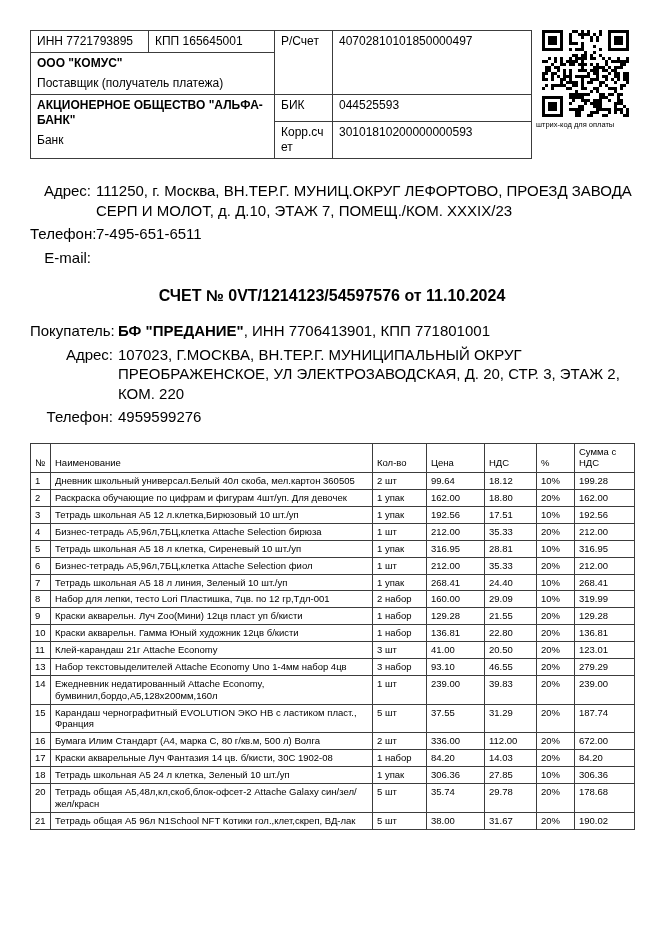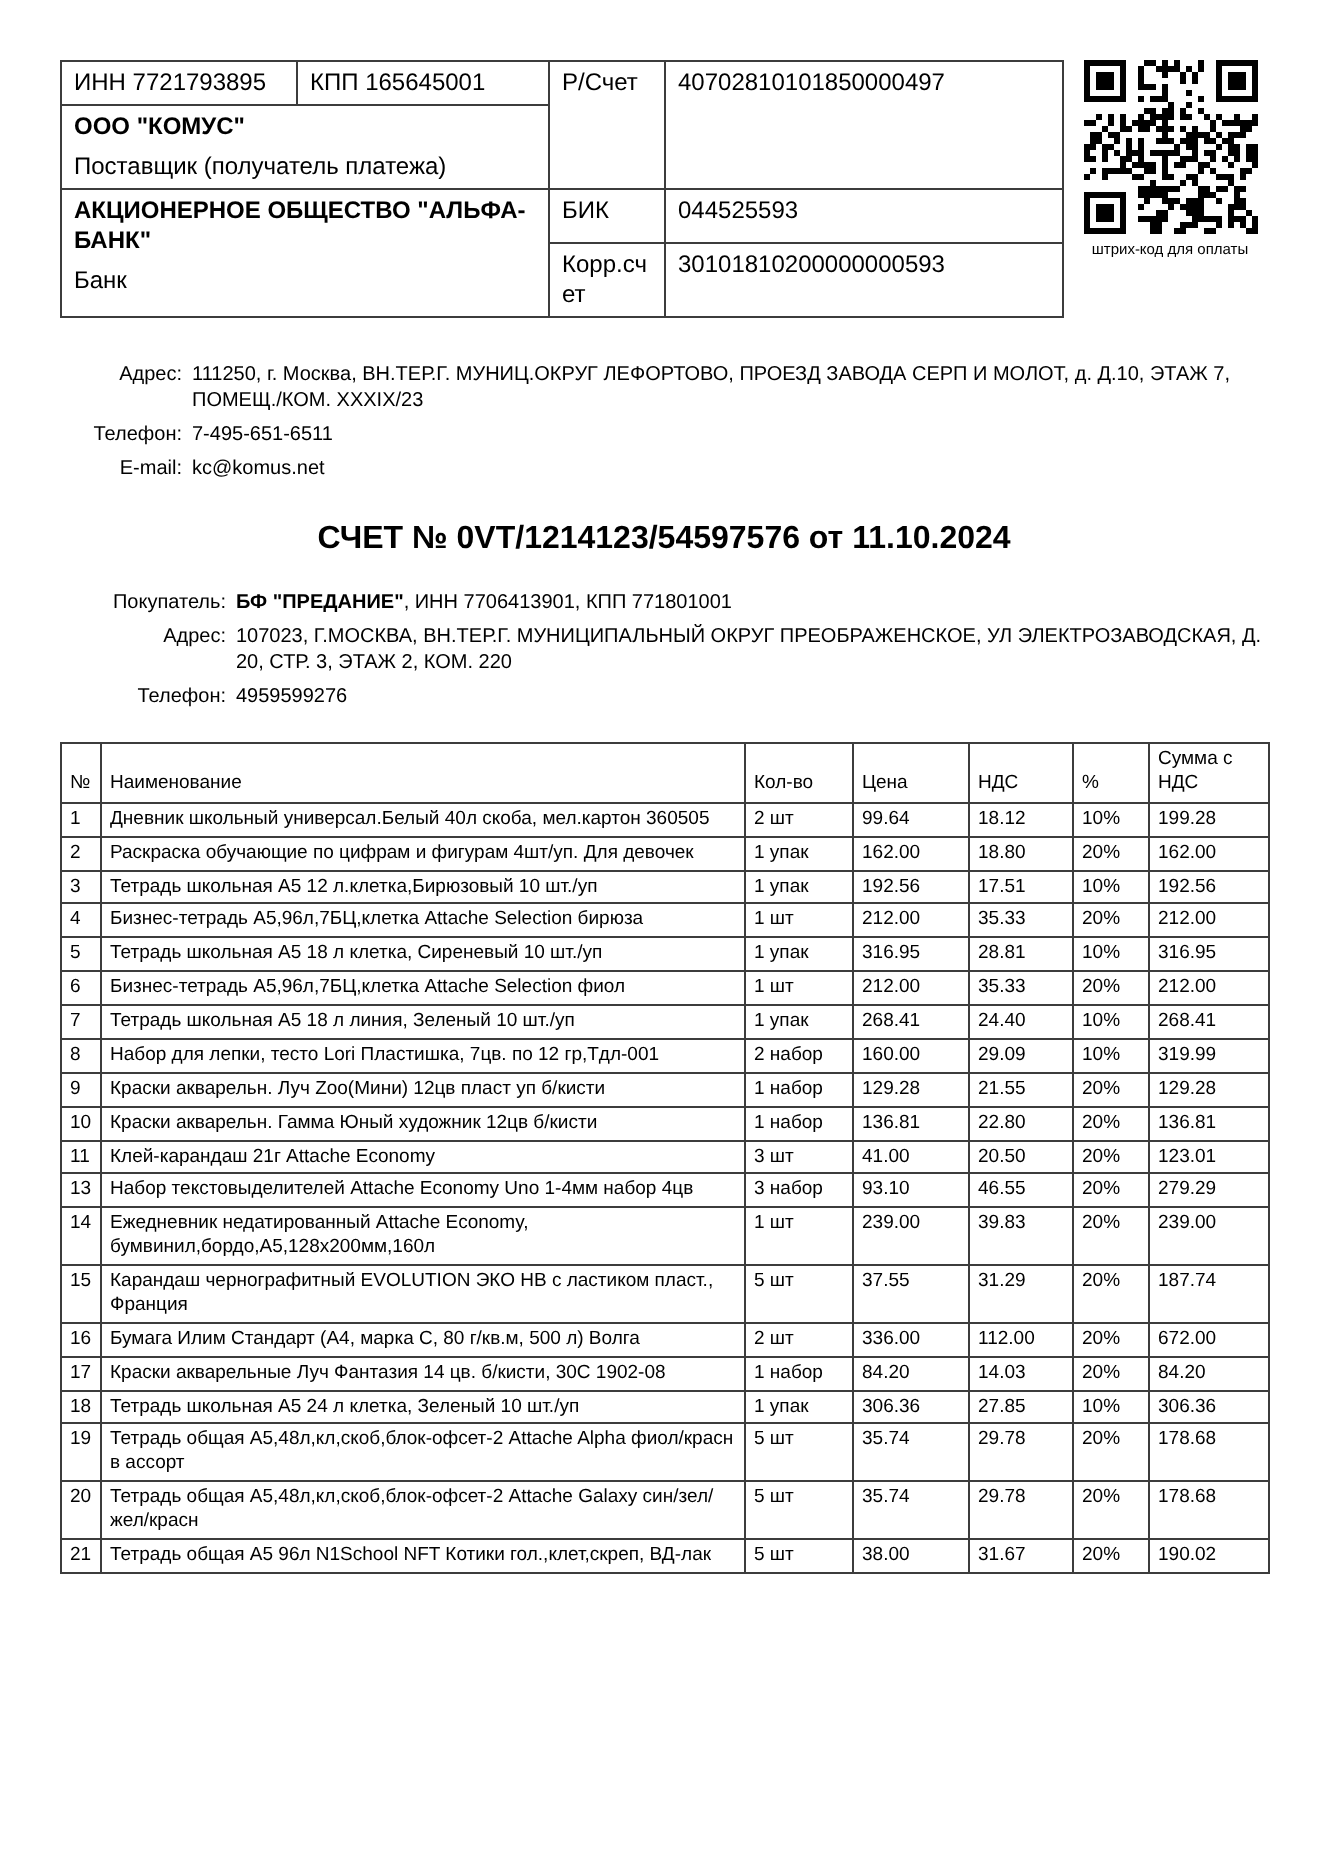--- a/index.html
+++ b/index.html
@@ -20,27 +20,27 @@
     border: 1px solid #3c3c3c; font-size: 12px; line-height: 1.25;
     padding: 3px 6px; vertical-align: top; word-wrap: break-word;
   }
   .bold { font-weight: bold; }
   .cap { margin-top: 5px; }
   .h1r { height: 20px; }
   .h2r { height: 38px; }
   .h3r { height: 27px; }
   .h4r { height: 23px; }
 
-  .qr-wrap { width: 98px; text-align: center; }
+  .qr-wrap { width: 98px; }
   .qr-box { width: 87px; height: 87px; margin: 0 auto; }
   .qr-caption { font-size: 7.5px; margin-top: 3px; white-space: nowrap; }
 
   
   .contacts { margin-top: 22px; }
-  .crow { display: flex; font-size: 10px; line-height: 1.3; margin-bottom: 4px; }
+  .crow { display: flex; font-size: 15px; line-height: 1.3; margin-bottom: 4px; }
   .clabel { flex: none; text-align: right; padding-right: 5px; }
   .contacts .clabel { width: 66px; }
   .buyer .clabel { width: 88px; }
   .cvalue { flex: 1; max-width: 540px; }
 
   .title { text-align: center; font-weight: bold; font-size: 16px; margin: 20px 0 16px 0; }
 
   
   .items { width: 604px; margin-top: 16px; table-layout: fixed; }
   .items th, .items td {
@@ -389,21 +389,20 @@
     <div class="crow">
       <div class="clabel">Адрес:</div>
       <div class="cvalue">111250, г. Москва, ВН.ТЕР.Г. МУНИЦ.ОКРУГ ЛЕФОРТОВО, ПРОЕЗД ЗАВОДА СЕРП И МОЛОТ, д. Д.10, ЭТАЖ 7, ПОМЕЩ./КОМ. XXXIX/23</div>
     </div>
     <div class="crow">
       <div class="clabel">Телефон:</div>
       <div class="cvalue">7-495-651-6511</div>
     </div>
     <div class="crow">
       <div class="clabel">E-mail:</div>
-      <div class="cvalue">kc@komus.net</div>
     </div>
   </div>
 
   <div class="title">СЧЕТ № 0VT/1214123/54597576 от 11.10.2024</div>
 
   <div class="buyer">
     <div class="crow">
       <div class="clabel">Покупатель:</div>
       <div class="cvalue"><span class="bold">БФ "ПРЕДАНИЕ"</span><span>, ИНН 7706413901, КПП 771801001</span></div>
     </div>
@@ -586,29 +585,20 @@
         <tr>
           <td>18</td>
           <td>Тетрадь школьная А5 24 л клетка, Зеленый 10 шт./уп</td>
           <td class="r">1 упак</td>
           <td class="r">306.36</td>
           <td class="r">27.85</td>
           <td class="r">10%</td>
           <td class="r">306.36</td>
         </tr>
         <tr>
-          <td>19</td>
-          <td>Тетрадь общая А5,48л,кл,скоб,блок-офсет-2 Attache Alpha фиол/красн в ассорт</td>
-          <td class="r">5 шт</td>
-          <td class="r">35.74</td>
-          <td class="r">29.78</td>
-          <td class="r">20%</td>
-          <td class="r">178.68</td>
-        </tr>
-        <tr>
           <td>20</td>
           <td>Тетрадь общая А5,48л,кл,скоб,блок-офсет-2 Attache Galaxy син/зел/жел/красн</td>
           <td class="r">5 шт</td>
           <td class="r">35.74</td>
           <td class="r">29.78</td>
           <td class="r">20%</td>
           <td class="r">178.68</td>
         </tr>
         <tr>
           <td>21</td>

